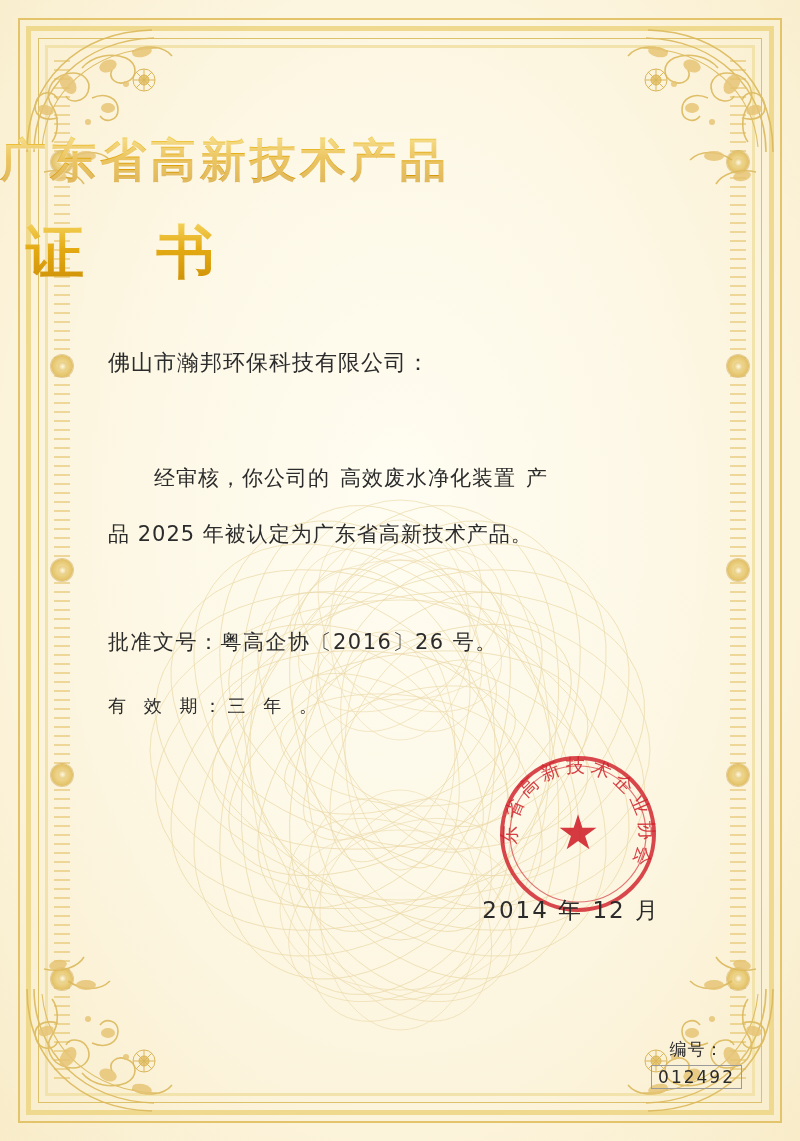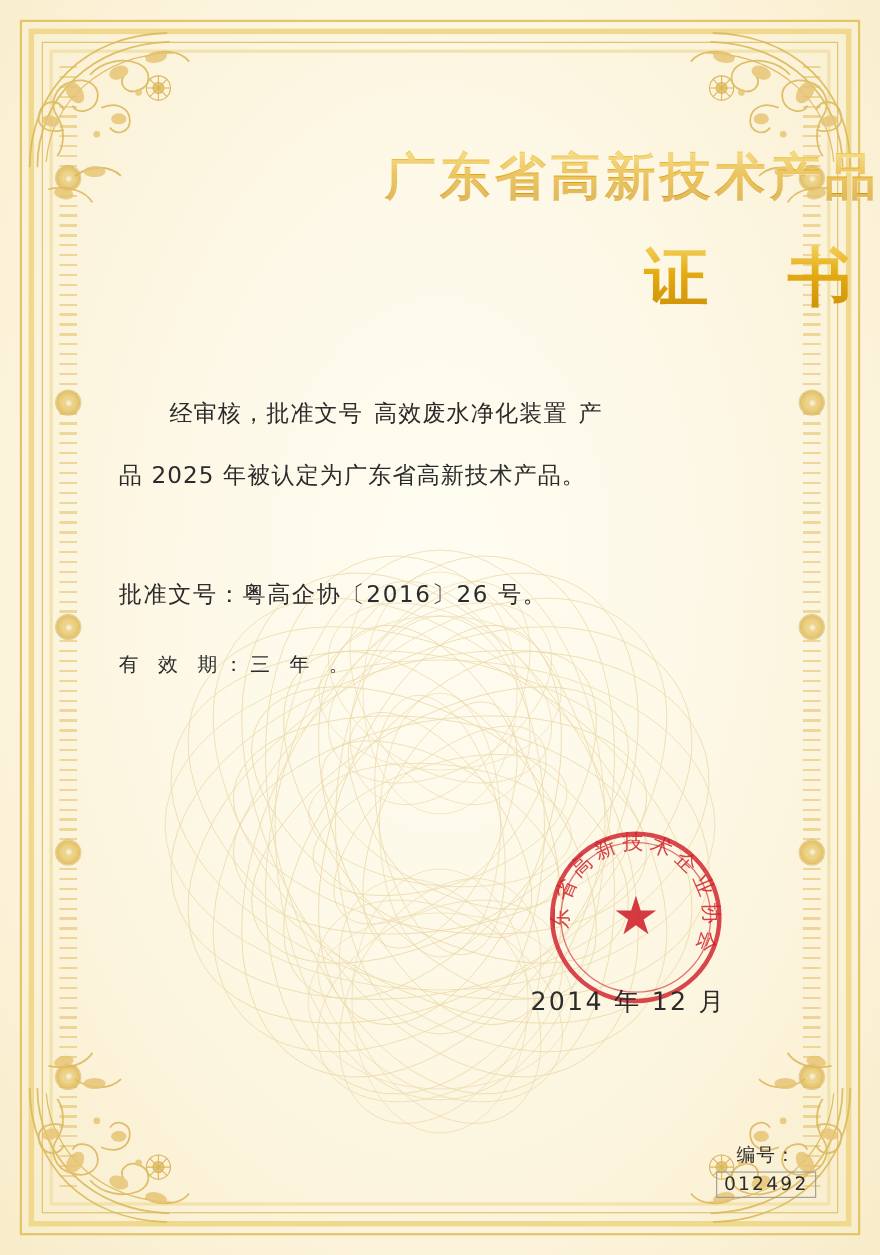--- a/index.html
+++ b/index.html
@@ -112,21 +112,21 @@
     height: 660px;
     opacity: 0.75;
     pointer-events: none;
   }
 
   
   .title-block {
     position: absolute;
     left: 0; right: 0;
     top: 130px;
-    text-align: right;
+    text-align: left;
   }
   .title-main {
     font-family: "DejaVu Serif", "Liberation Serif", serif;
     font-size: 46px;
     font-weight: bold;
     letter-spacing: 4px;
     color: #e8b71d;
     background: linear-gradient(to bottom, #f6d860 0%, #e2a70f 45%, #c98b05 100%);
     -webkit-background-clip: text;
     background-clip: text;
@@ -433,23 +433,24 @@
       </g>
     </g>
   </svg>
 
   <div class="title-block">
     <div class="title-main">广东省高新技术产品</div>
     <div class="title-sub">证 书</div>
   </div>
 
   <div class="body-block">
+    <div class="recipient">佛山市瀚邦环保科技有限公司：</div>
 
     <div class="para">
-      <span class="indent"></span><span>经审核，批准文号</span><span class="product-name">高效废水净化装置</span><span>产</span>
+      <span class="indent"></span><span>经审核，你公司的</span><span class="product-name">高效废水净化装置</span><span>产</span>
       <div>品 2025 年被认定为广东省高新技术产品。</div>
     </div>
 
     <div class="approval">批准文号：粤高企协〔2016〕26 号。</div>
     <div class="validity">有 效 期：三 年 。</div>
   </div>
 
   <svg class="seal" viewBox="0 0 168 168">
     <defs>
       <path id="sealRing" d="M 84,84 m -62,0 a 62,62 0 1,1 124,0 a 62,62 0 1,1 -124,0"></path>

